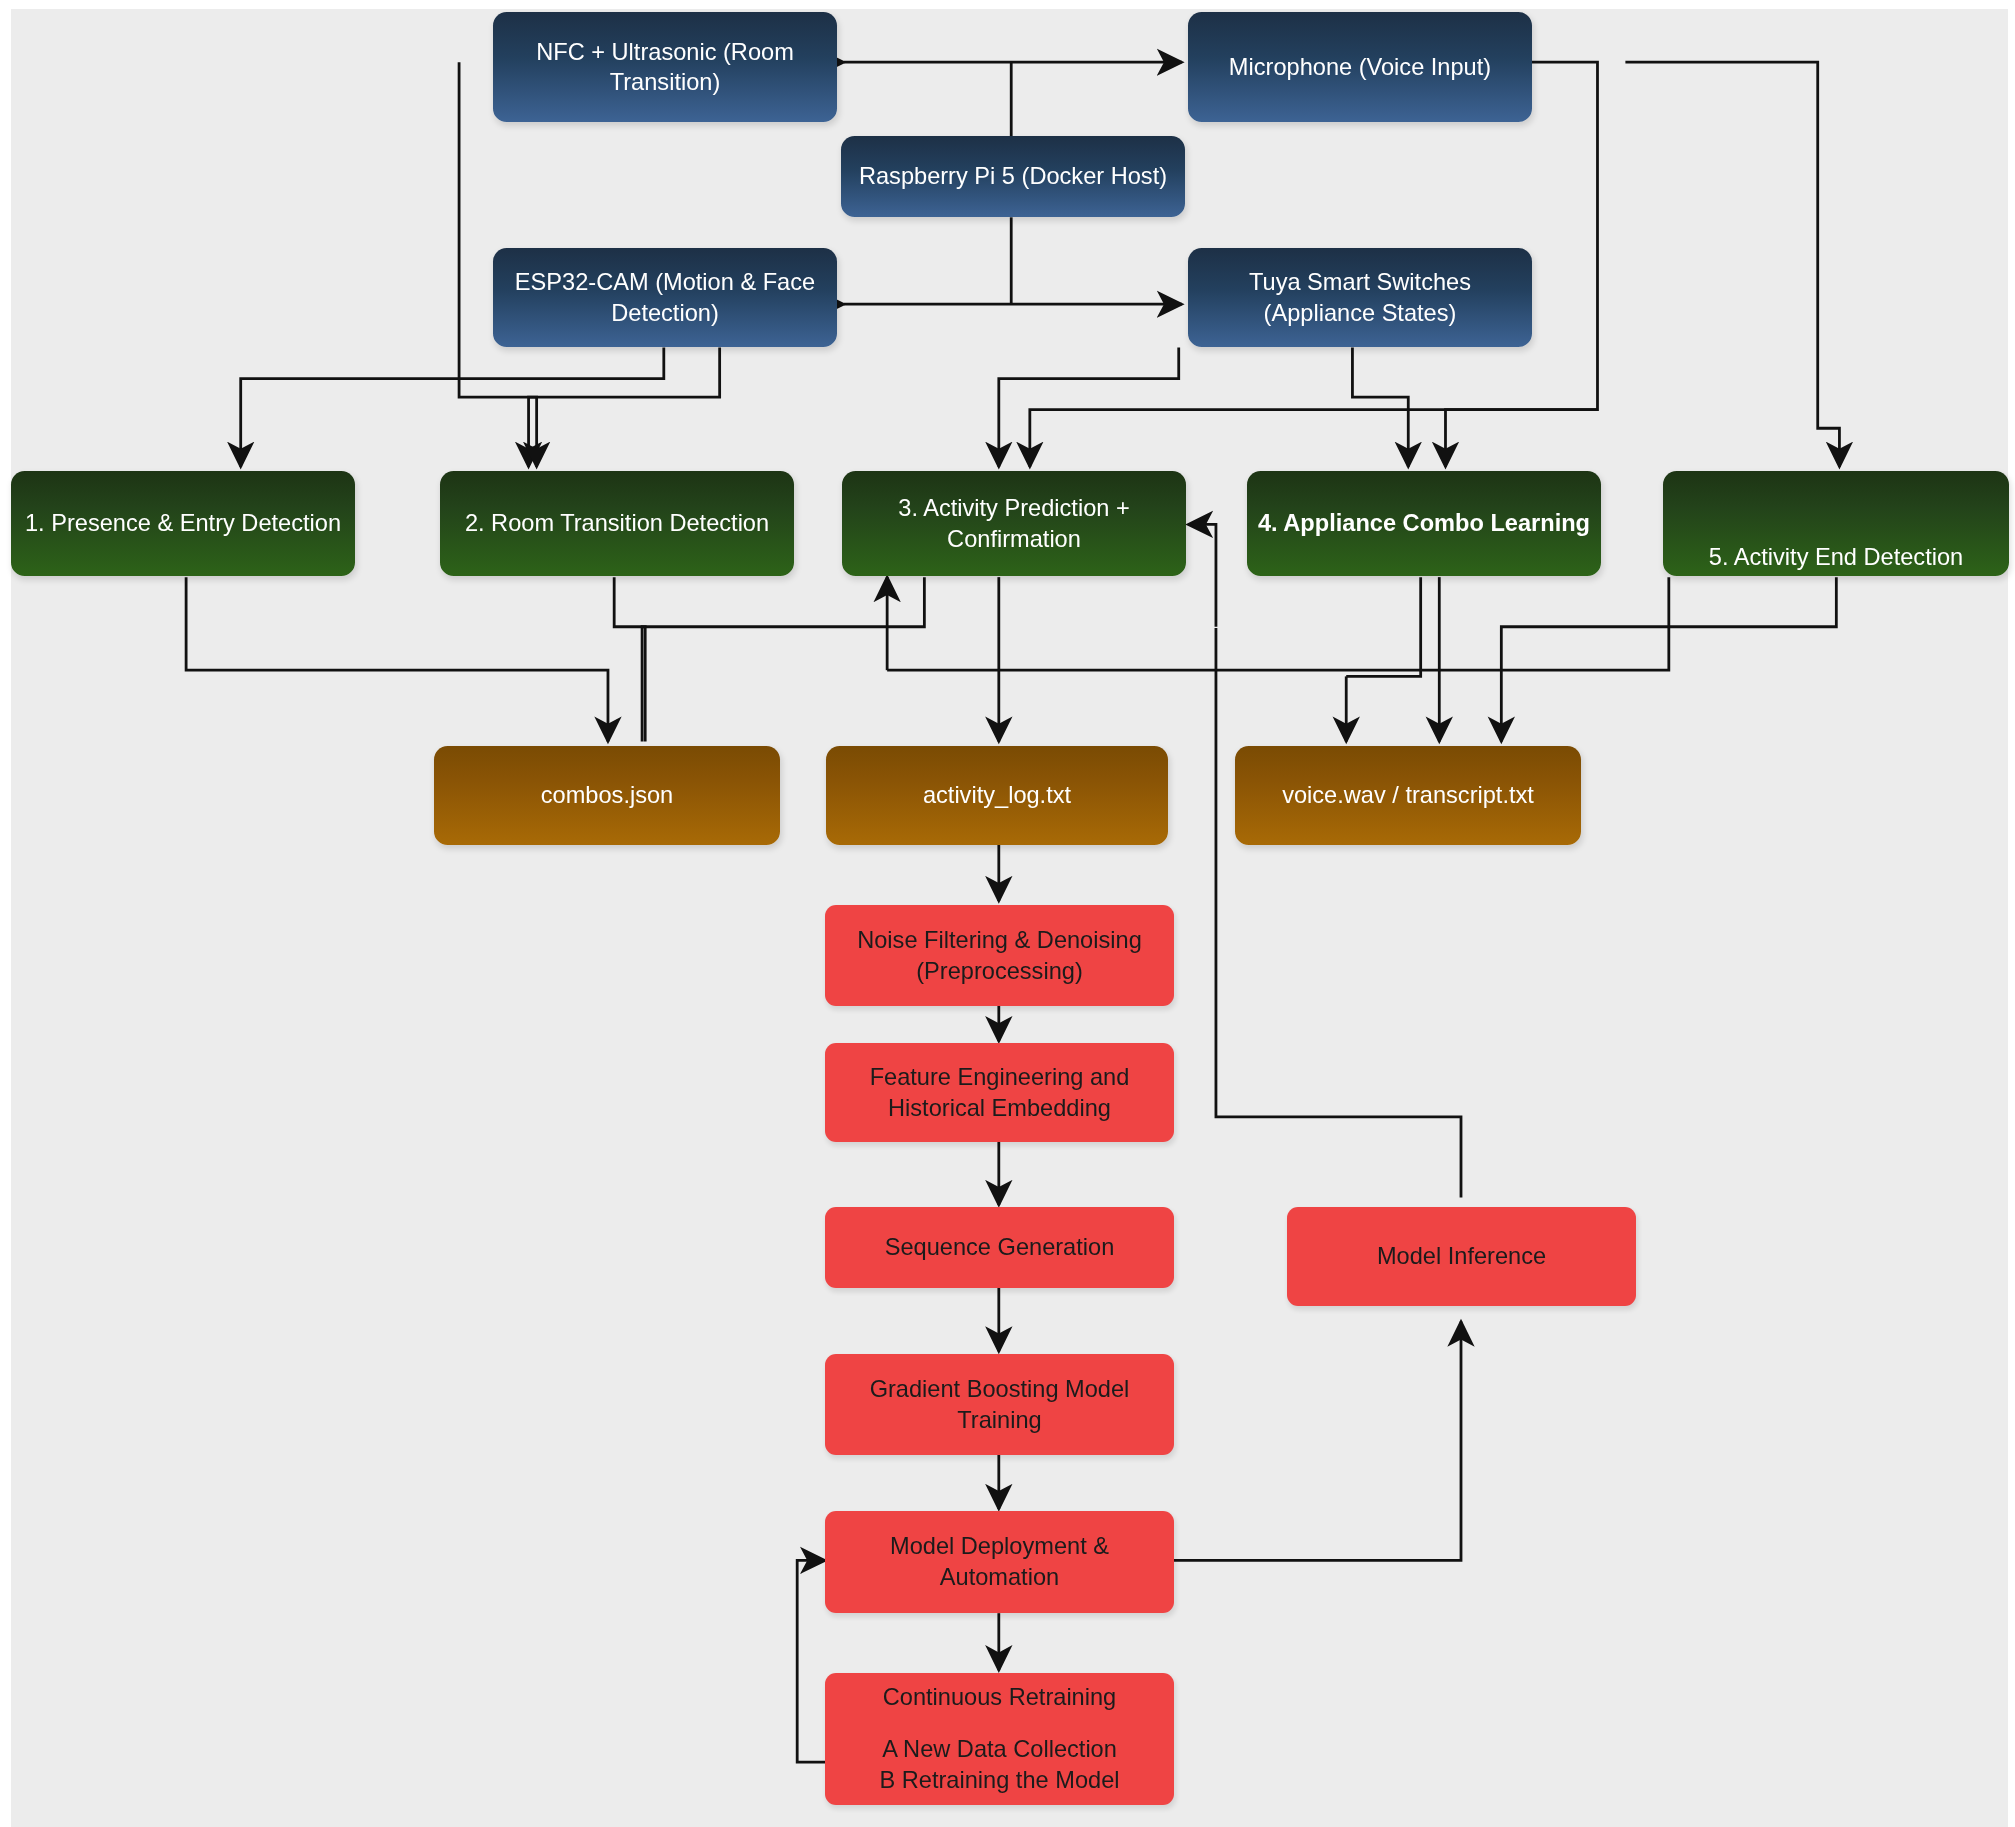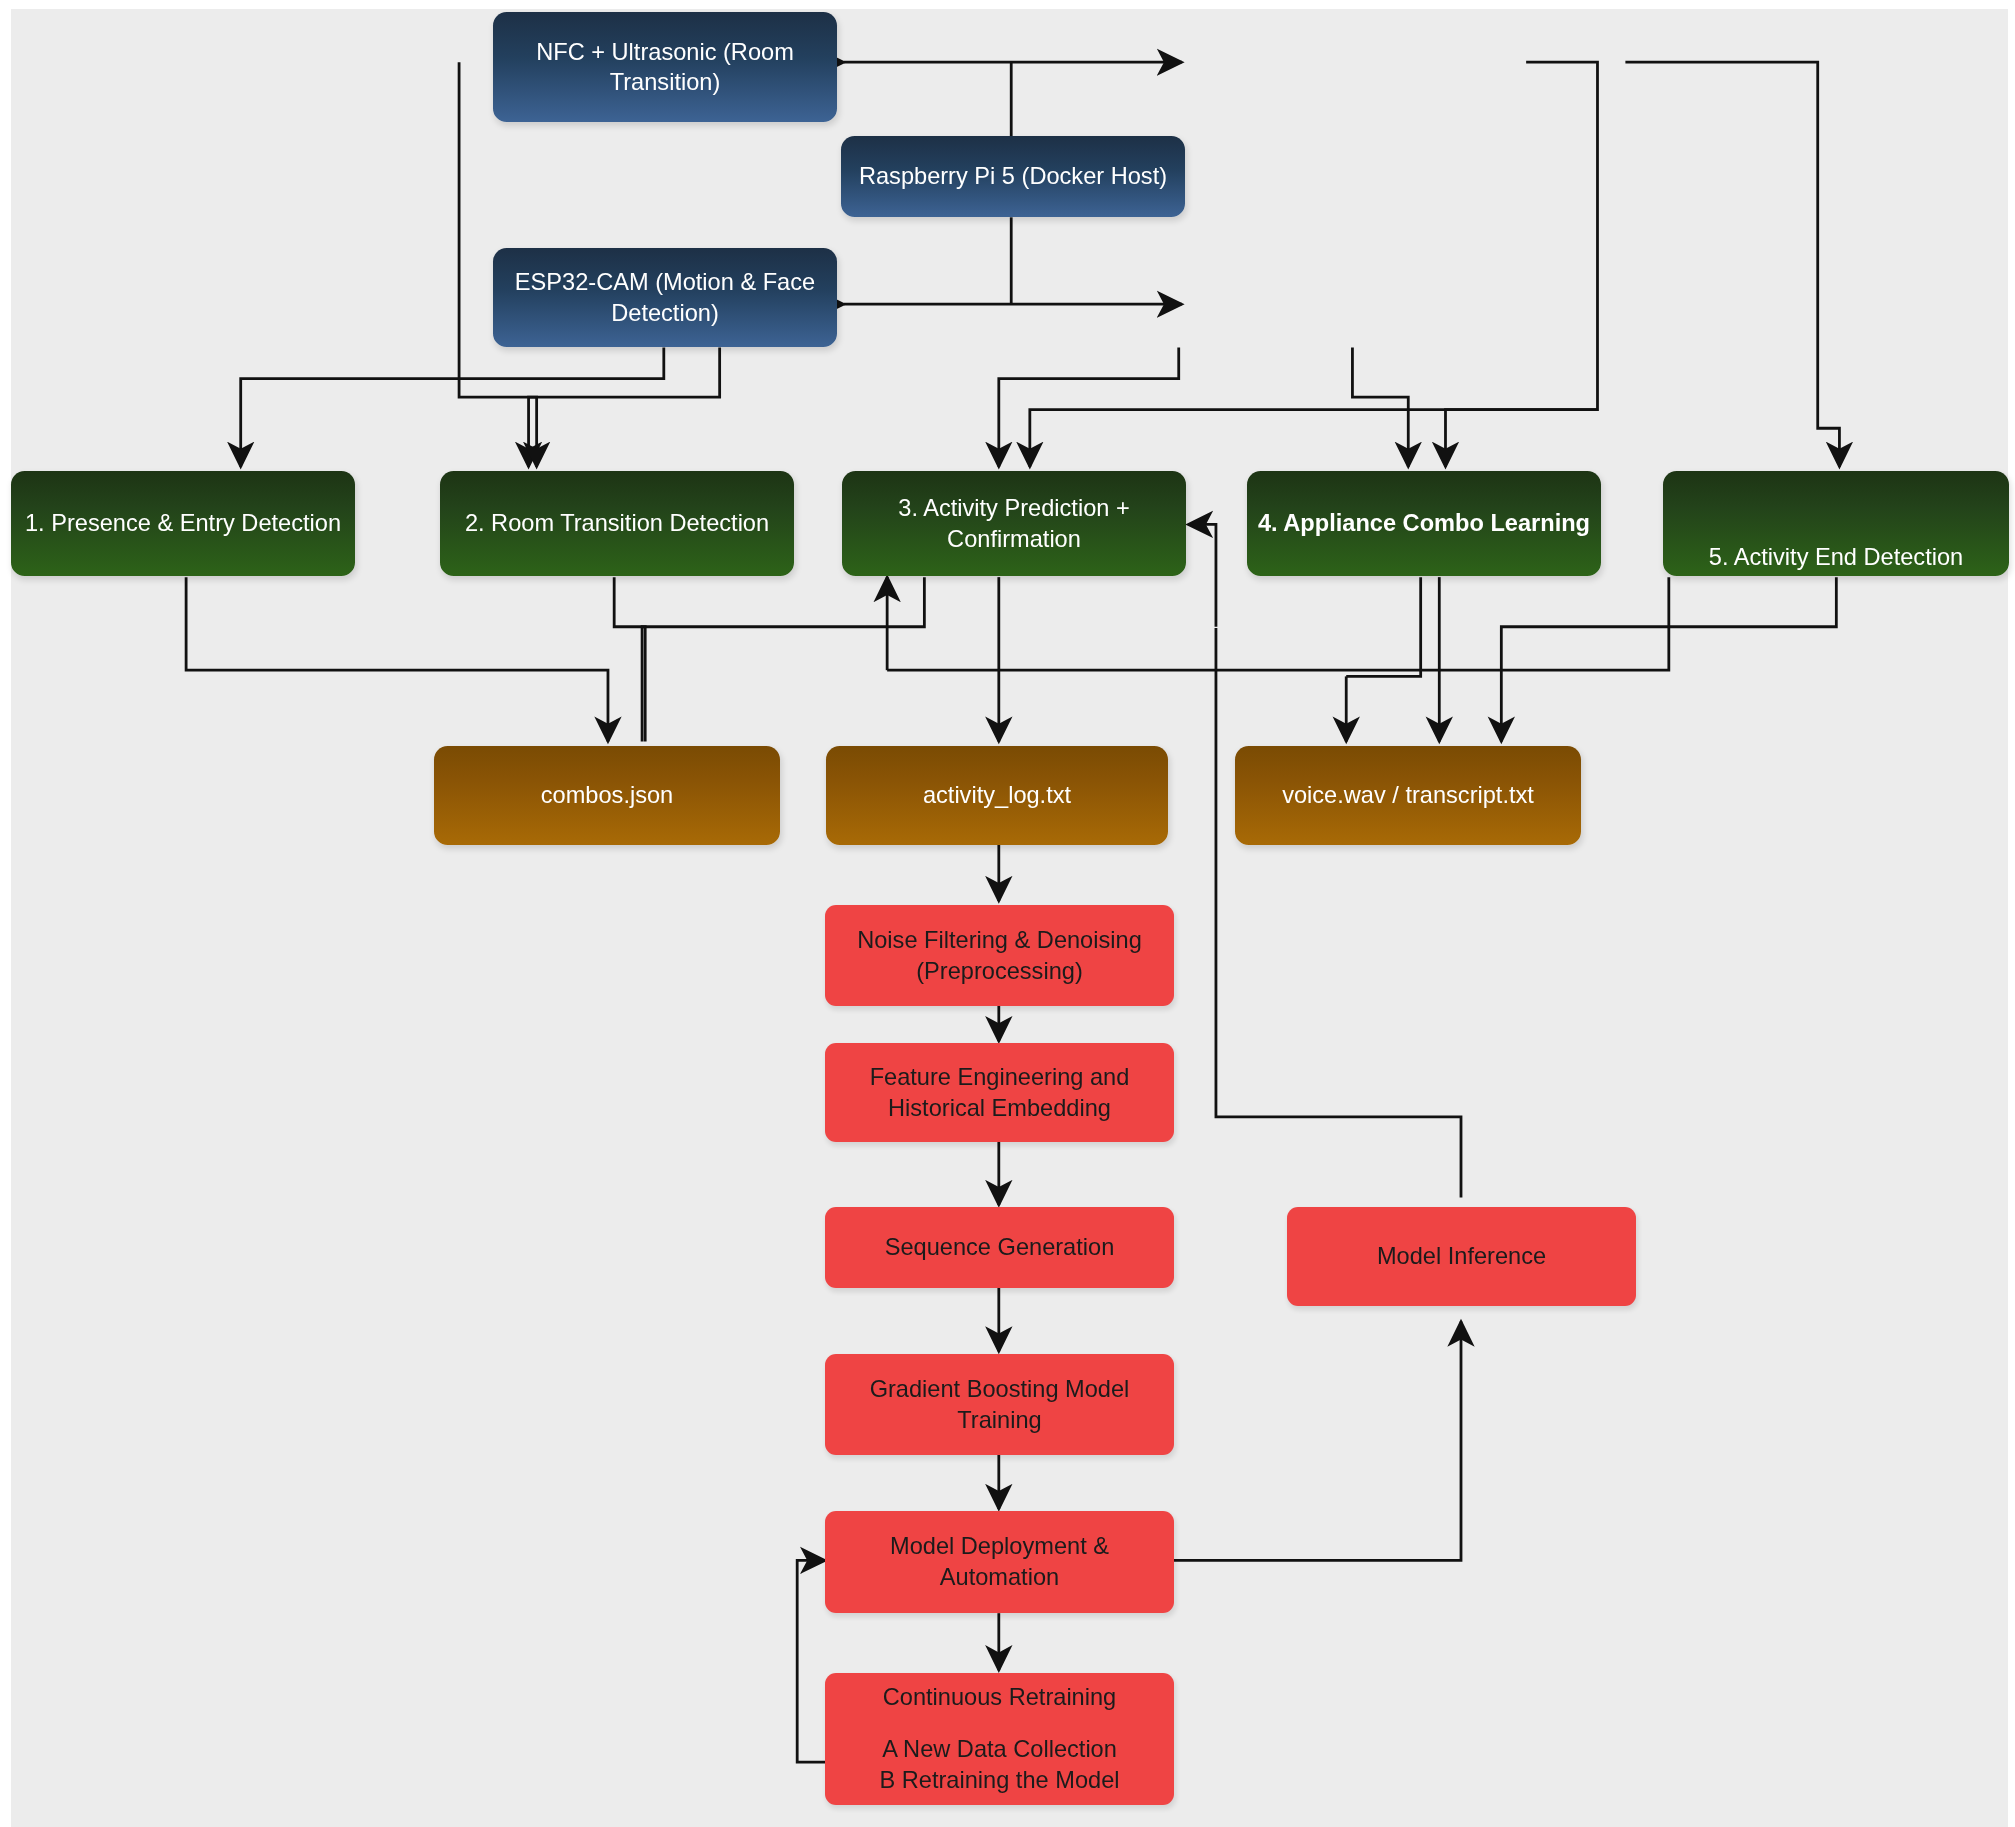--- a/index.html
+++ b/index.html
@@ -98,29 +98,35 @@
       <path d="M1890,2515 L2355,2515 L2355,2130" marker-end="url(#ah)"></path>
 
       <path d="M2355,1930 L2355,1800 L1960,1800 L1960,1012"></path>
     </g>
   </svg>
 
   <div class="node sensor" style="left:493px;top:12.4px;width:344px;height:110px;">
     <span class="lbl">NFC + Ultrasonic (Room Transition)</span>
   </div>
 
+  <div class="node sensor" style="left:1188px;top:12.4px;width:344px;height:110px;">
+    <span class="lbl">Microphone (Voice Input)</span>
+  </div>
 
   <div class="node sensor" style="left:841px;top:136px;width:344px;height:81px;">
     <span class="lbl">Raspberry Pi 5 (Docker Host)</span>
   </div>
 
   <div class="node sensor" style="left:493px;top:248px;width:344px;height:99px;">
     <span class="lbl">ESP32-CAM (Motion &amp; Face Detection)</span>
   </div>
 
+  <div class="node sensor" style="left:1188px;top:248px;width:344px;height:99px;">
+    <span class="lbl">Tuya Smart Switches (Appliance States)</span>
+  </div>
 
   <div class="node process" style="left:11px;top:471px;width:344px;height:105px;">
     <span class="lbl">1. Presence &amp; Entry Detection</span>
   </div>
 
   <div class="node process" style="left:440px;top:471px;width:354px;height:105px;">
     <span class="lbl">2. Room Transition Detection</span>
   </div>
 
   <div class="node process" style="left:842px;top:471px;width:344px;height:105px;">

